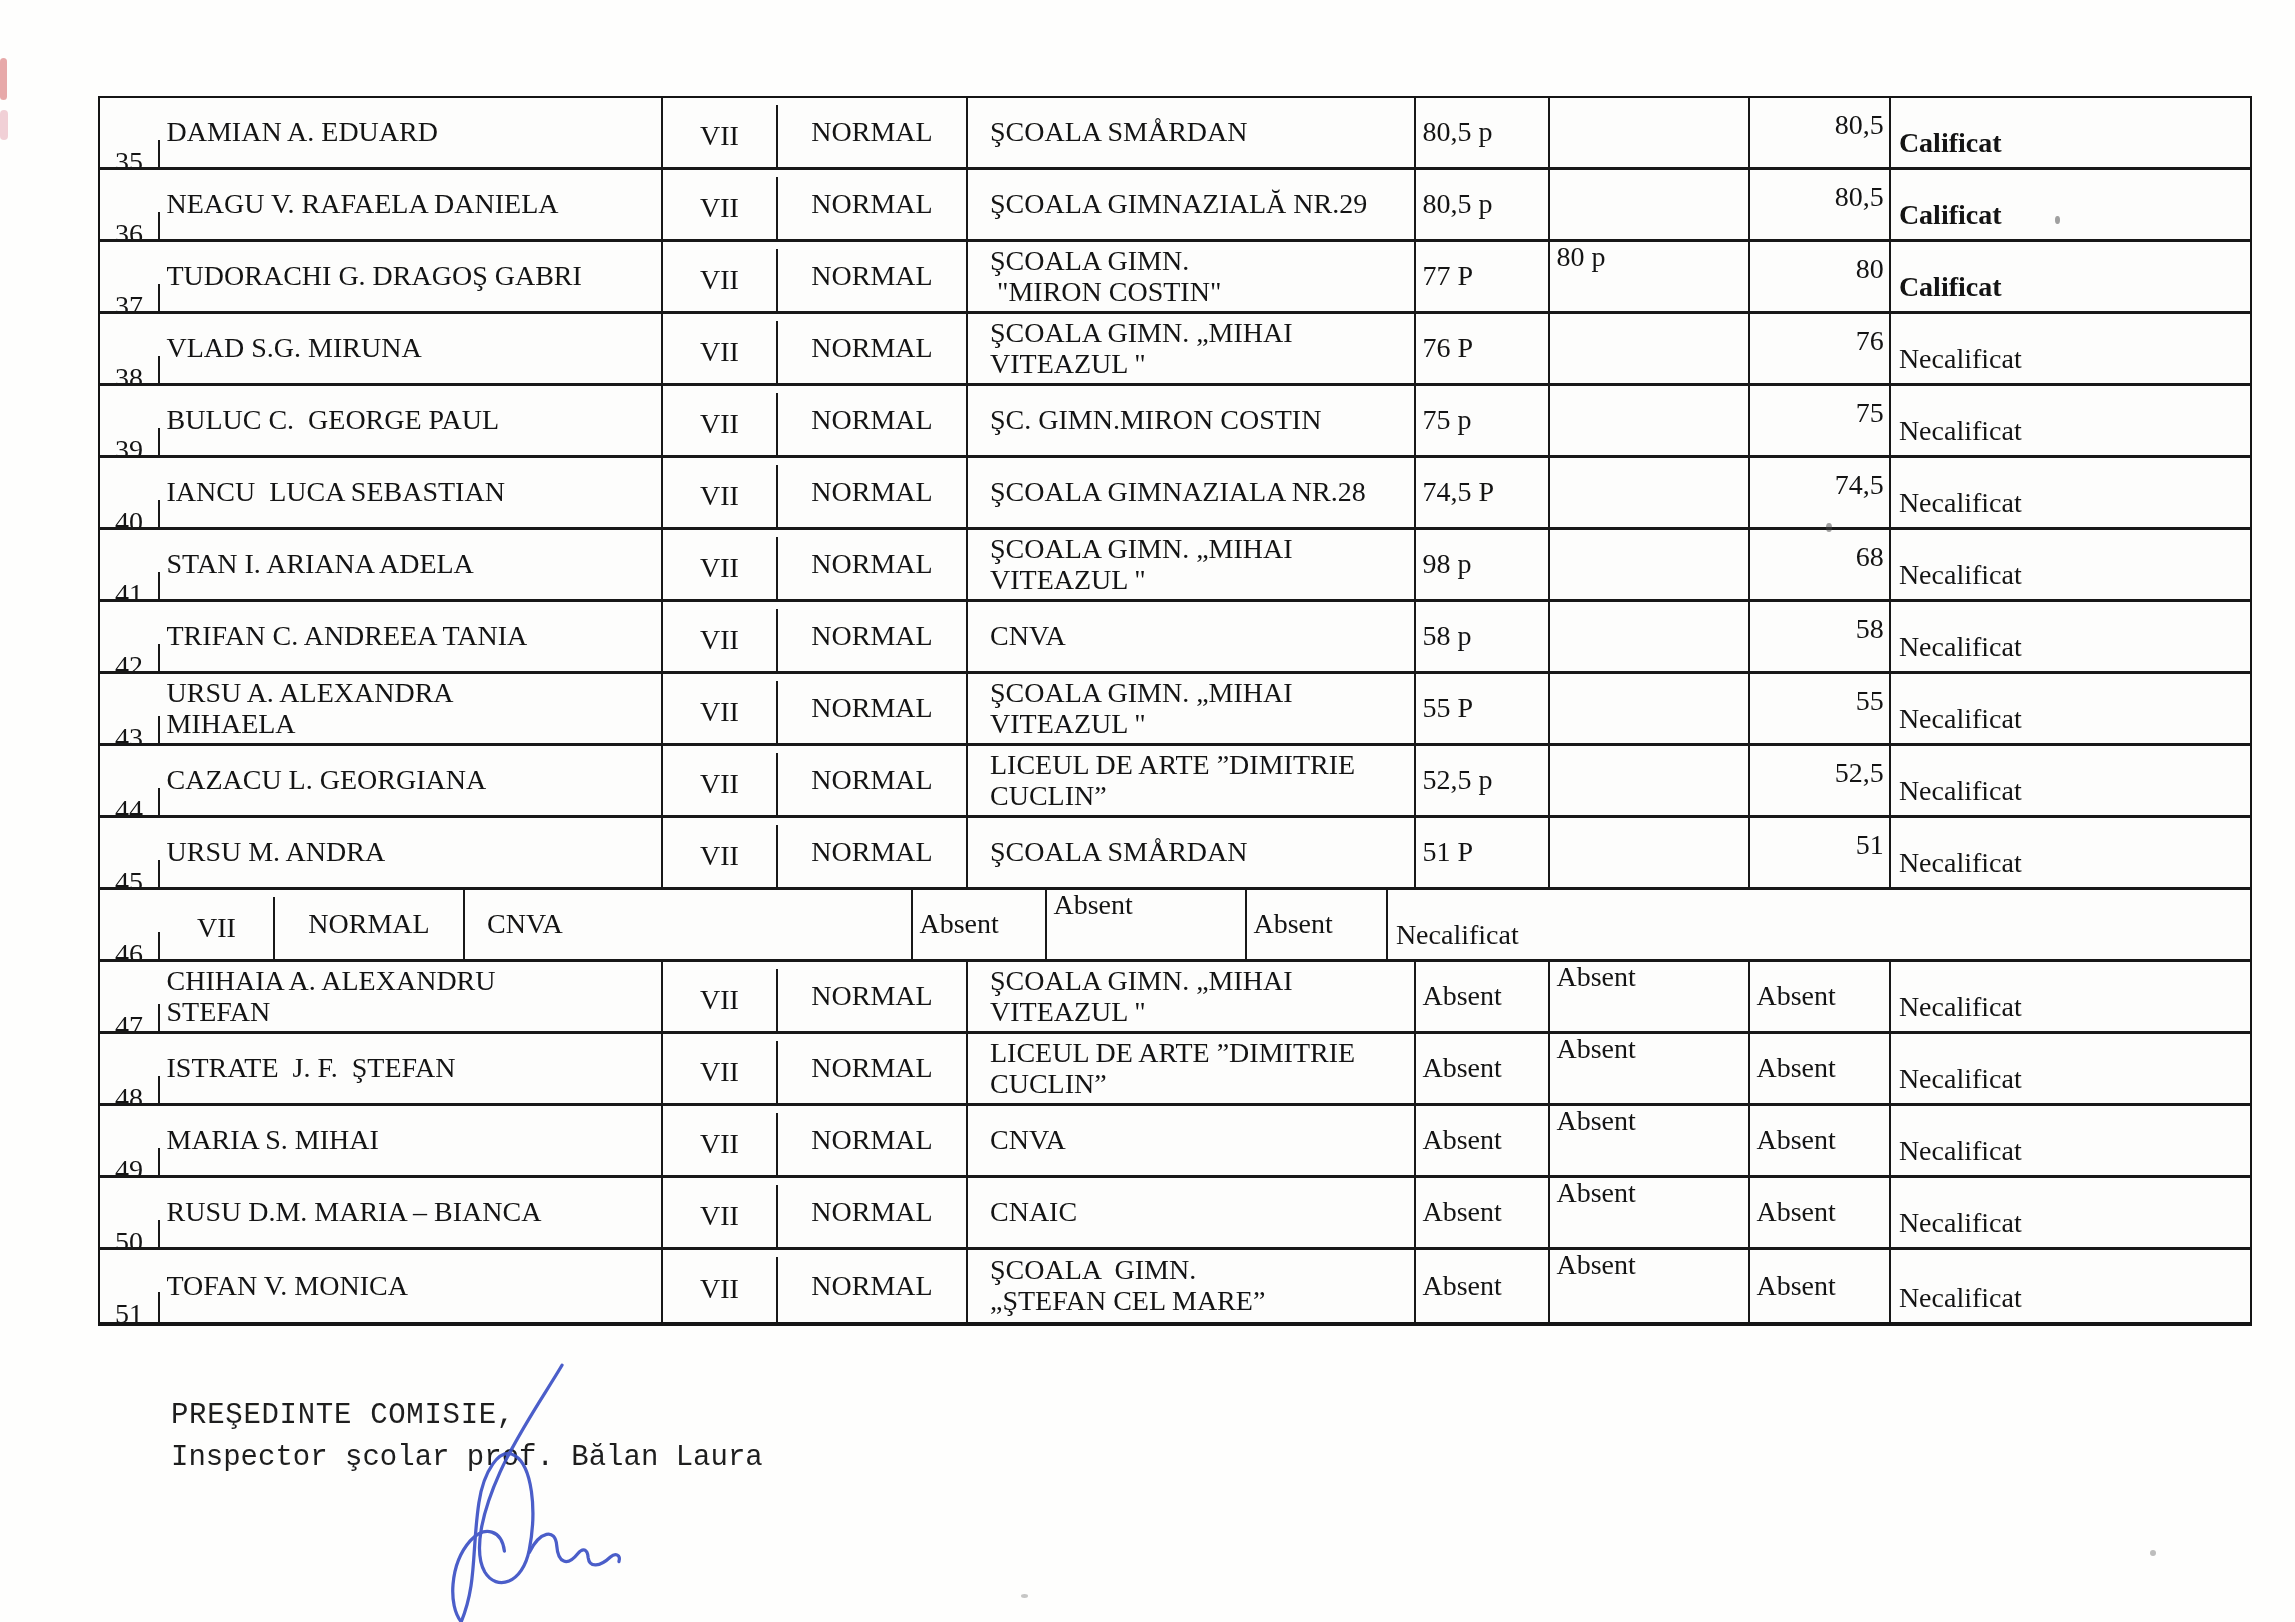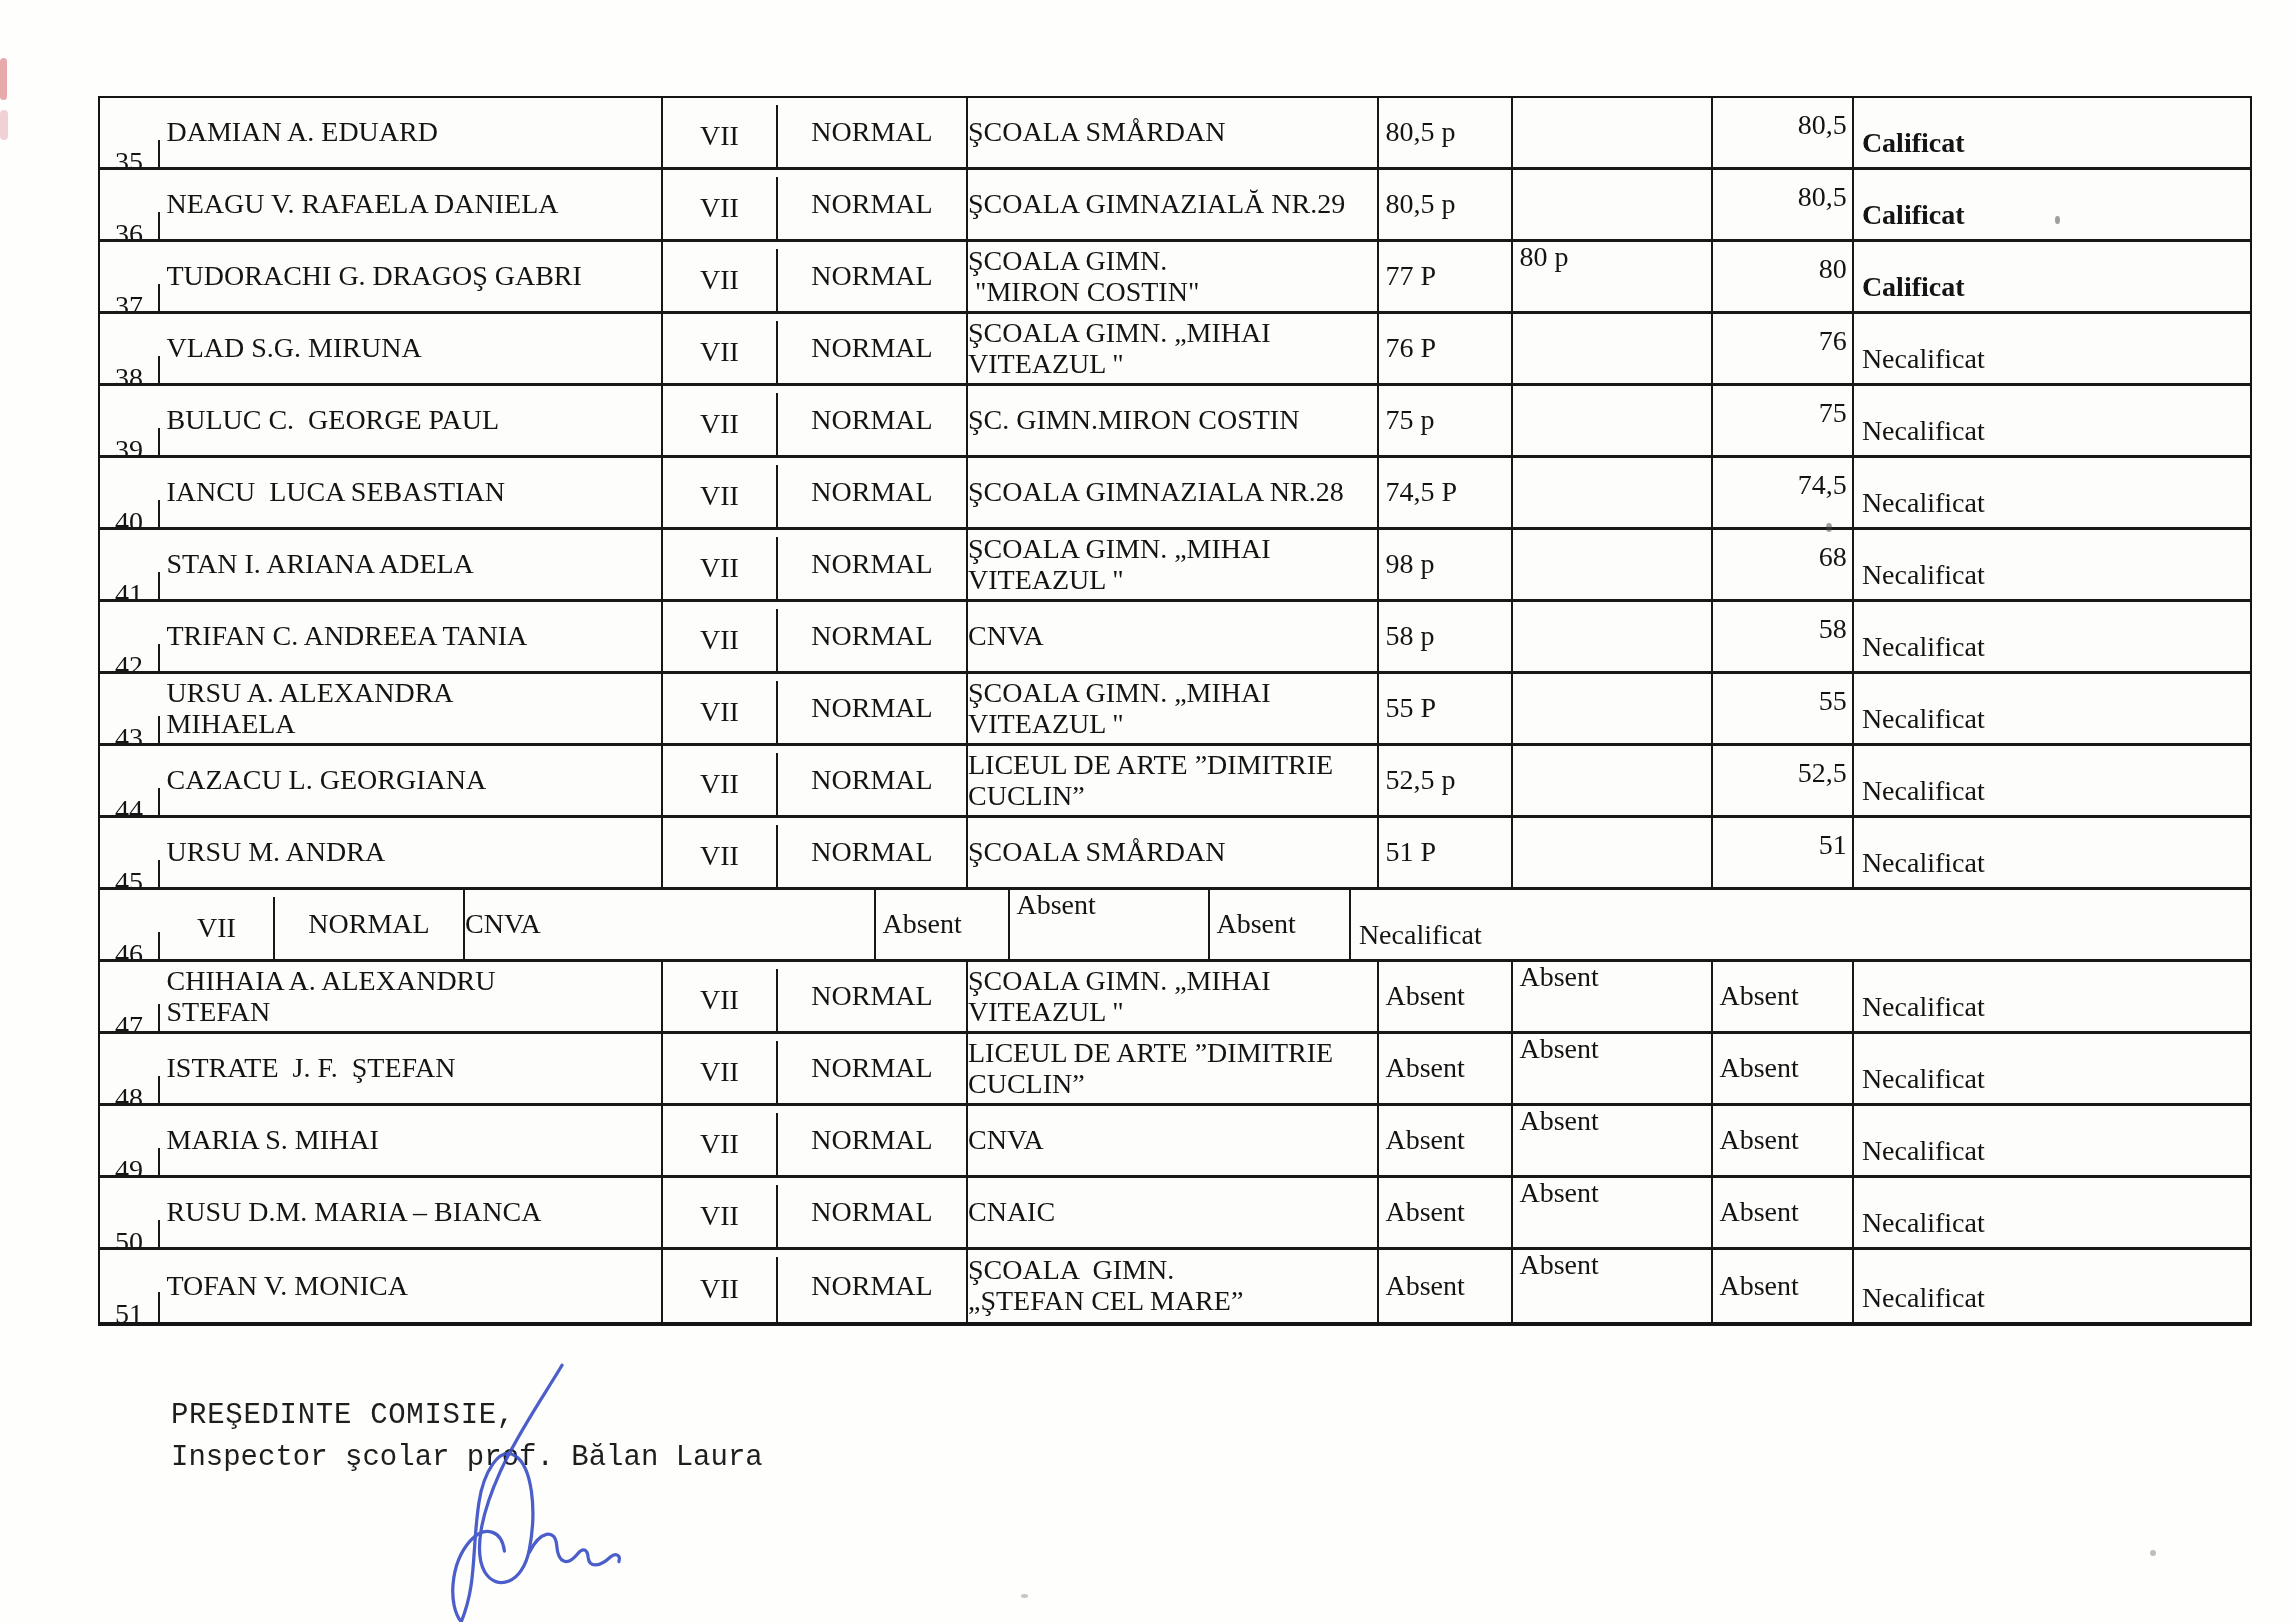--- a/index.html
+++ b/index.html
@@ -11,21 +11,21 @@
   .trow{display:flex;height:72px;border-bottom:3.3px solid #181818;box-sizing:border-box;}
   .trow:last-child{border-bottom:none;}
   .cell{box-sizing:border-box;border-right:2px solid #181818;display:flex;overflow:hidden;
         font-size:28px;line-height:1.1;color:#141414;}
   .cell:last-child{border-right:none;border-radius:16px;}
   .cell span{white-space:pre-wrap;}
   .c-nr    {width:60px;justify-content:center;align-items:flex-start;padding-top:6.5px;margin-top:42px;}
   .c-name  {width:503px;align-items:center;padding-left:6.5px;}
   .c-class {width:115px;justify-content:center;align-items:center;margin-top:7px;}
   .c-type  {width:190px;justify-content:center;align-items:center;}
-  .c-school{width:411px;align-items:center;padding-left:0;}
+  .c-school{width:448px;align-items:center;padding-left:22px;}
   .c-p1    {width:134px;align-items:center;padding-left:6.5px;}
   .c-p2    {width:200px;align-items:flex-start;padding-left:6.5px;font-family:Liberation Serif, serif;}
   .c-final {width:141px;justify-content:flex-end;align-items:flex-start;padding:11.8px 5.2px 0 0;}
   .c-final.absent{justify-content:flex-start;align-items:center;padding:0 0 0 6.5px;}
   .c-result{width:327px;align-items:flex-end;padding:0 0 7.9px 7.9px;}
   .bold{font-weight:bold;}
   
   .footer-line{position:absolute;left:171px;font-family:Liberation Mono, monospace;
                font-size:29px;color:#1e1e1e;}
   #footer-line1{top:1399px;letter-spacing:0.7px;}

